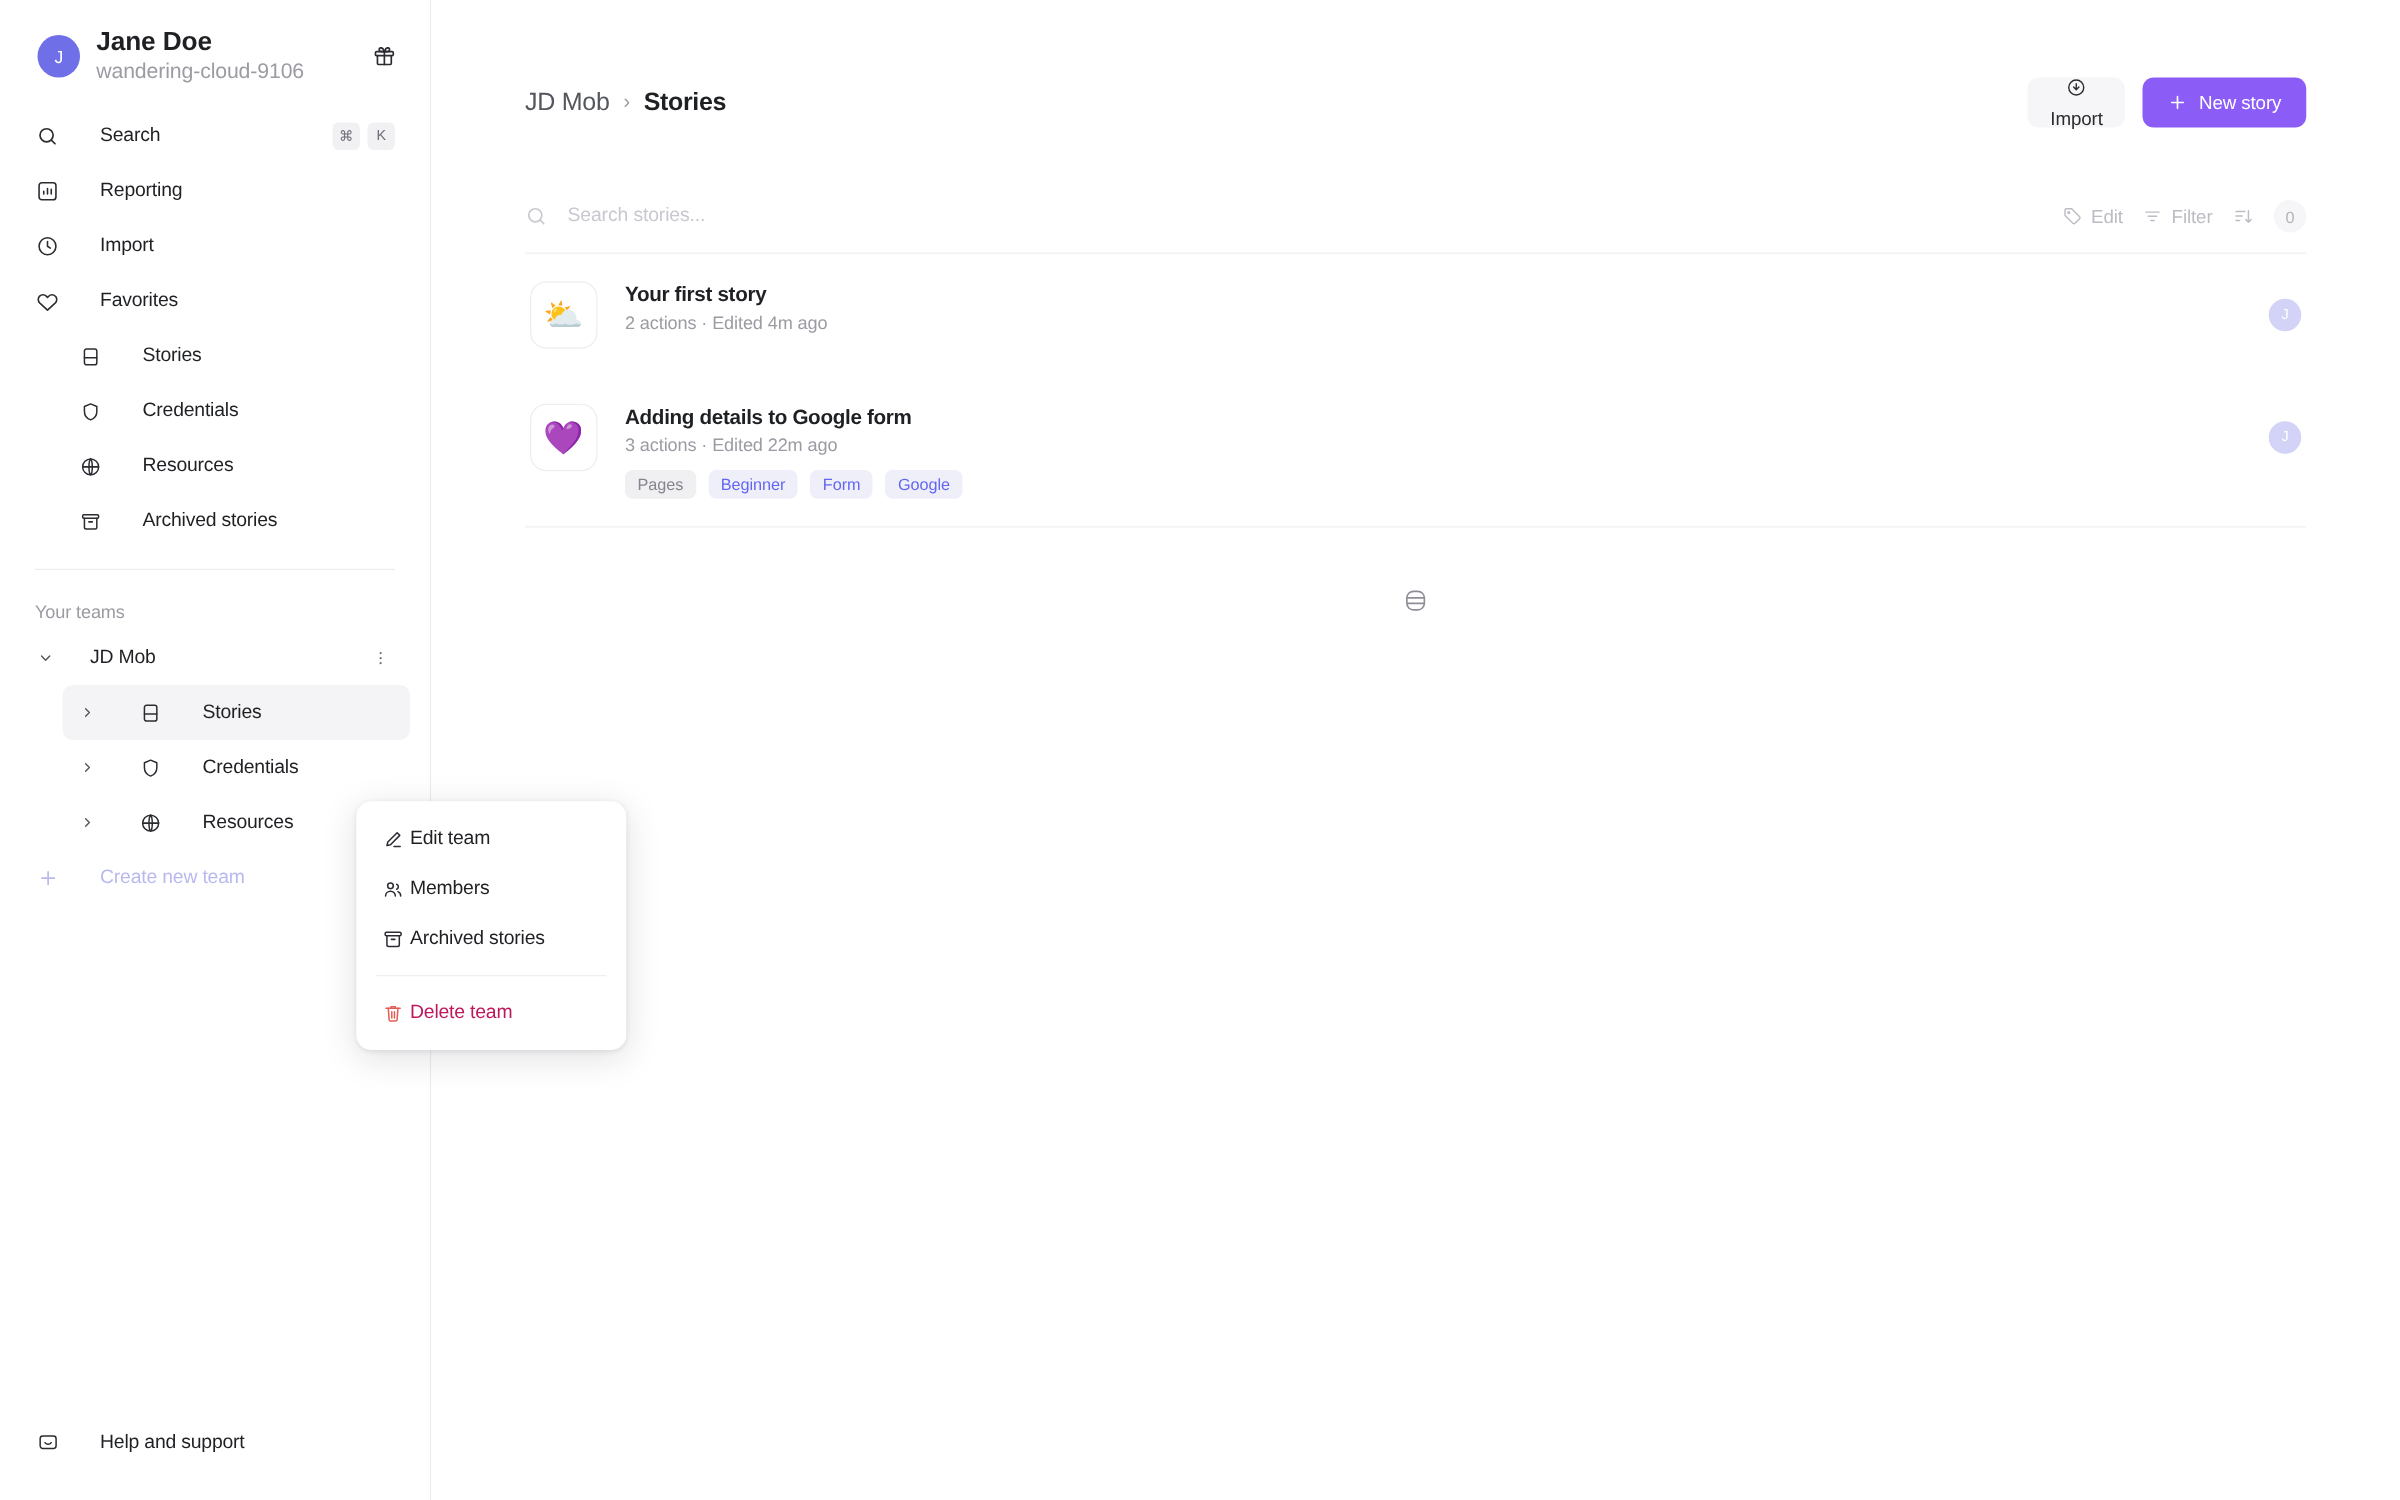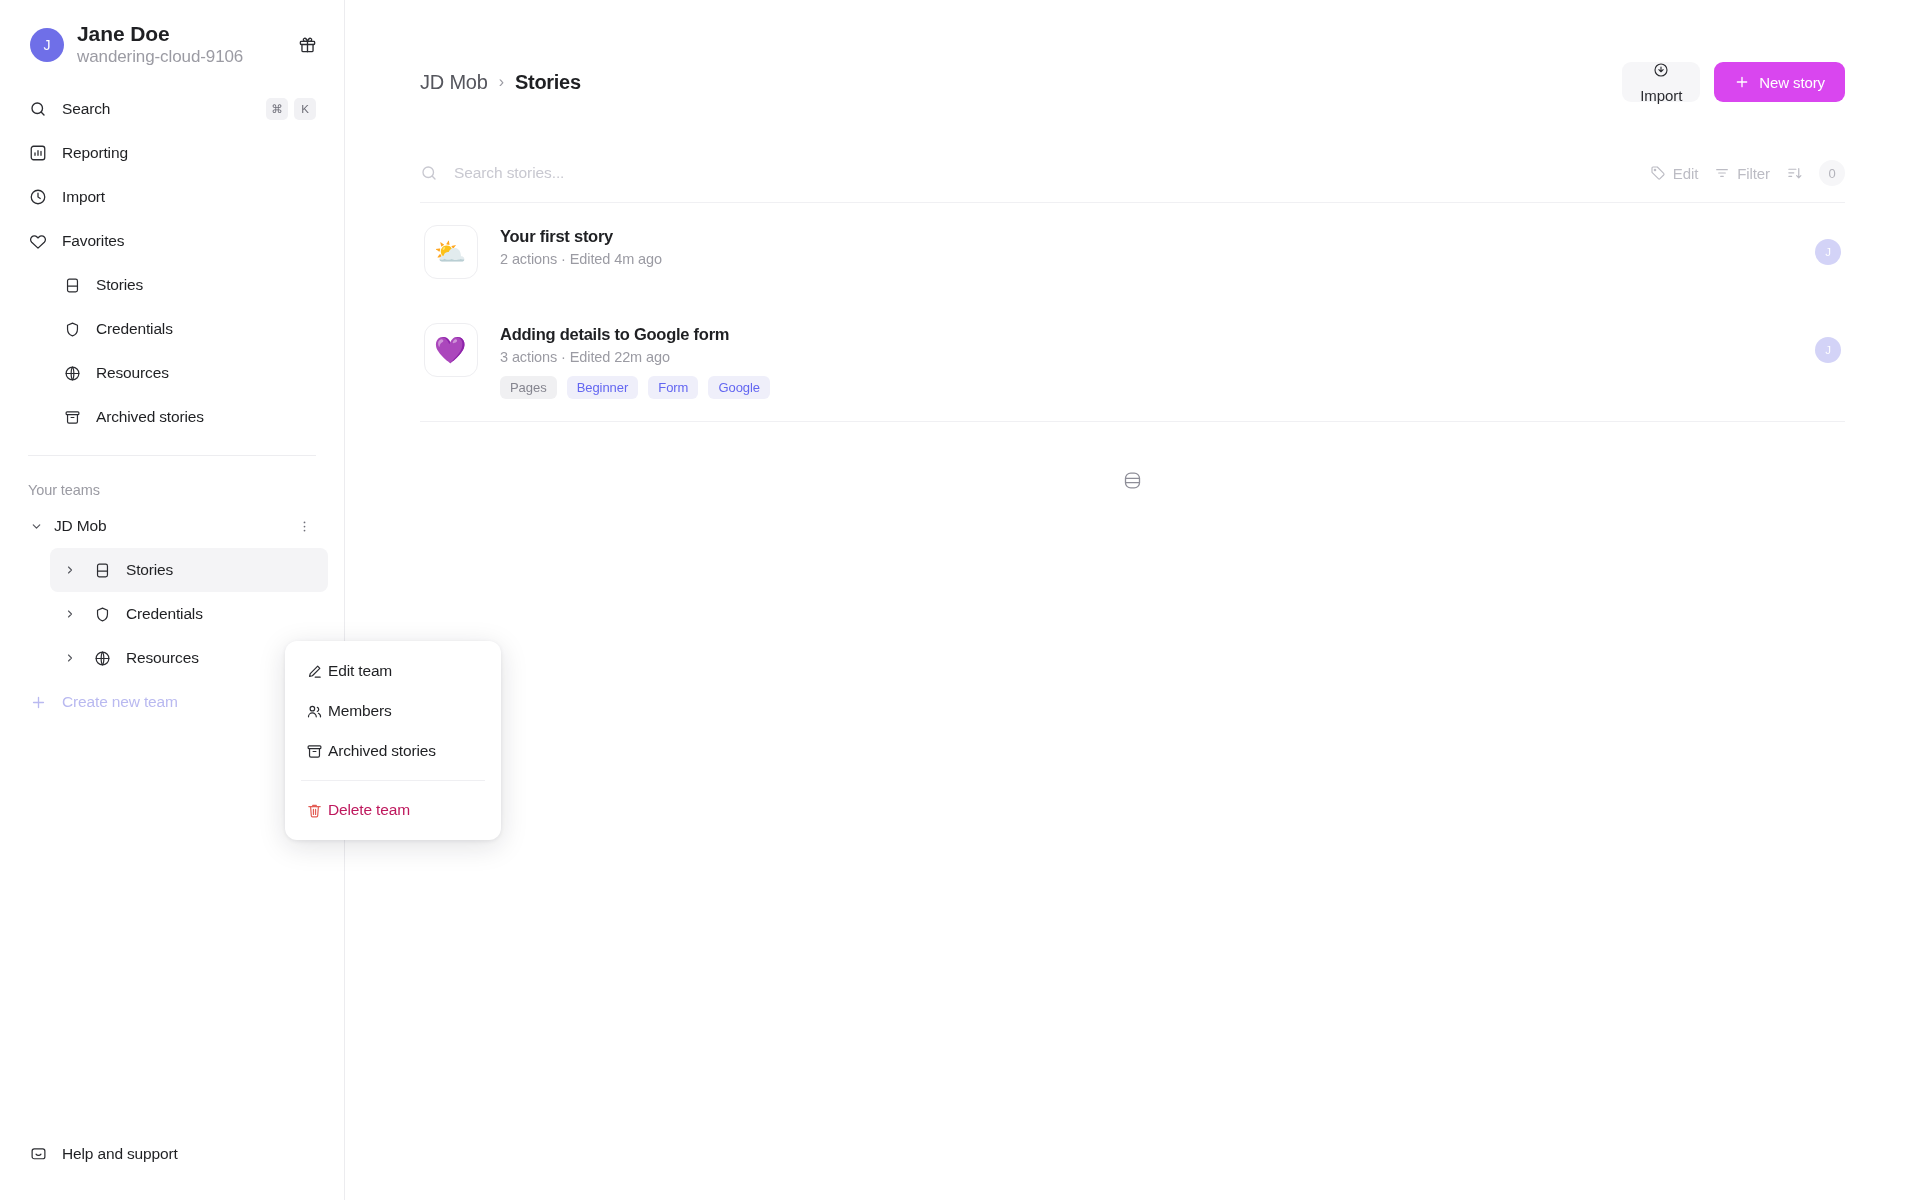--- a/index.html
+++ b/index.html
@@ -37,21 +37,21 @@
   .gift-btn {
     width: 30px; height: 30px; display: flex; align-items: center; justify-content: center;
     cursor: pointer; border-radius: 6px;
   }
 
   .nav { padding: 6px 16px 0 16px; }
   .nav-row {
     display: flex; align-items: center;
     height: 44px; padding: 0 12px;
     border-radius: 8px; cursor: pointer;
-    gap: 14px; position: relative;
+    gap: 32px; position: relative;
   }
   .nav-row.selected { background: #f4f4f6; }
   .nav-ico { width: 20px; height: 20px; display: flex; align-items: center; justify-content: center; flex: 0 0 20px; color: #2b2c31; }
   .nav-lbl { font-size: 15.5px; color: #1f2023; letter-spacing: -0.15px; flex: 1; }
   .kbd-wrap { display: flex; gap: 6px; }
   .kbd {
     min-width: 22px; height: 22px; border-radius: 5px; background: #f1f1f4;
     display: flex; align-items: center; justify-content: center;
     font-size: 11.5px; color: #6e6e78; padding: 0 4px;
   }
@@ -83,21 +83,21 @@
   .crumb-parent { font-size: 20px; color: #55565d; letter-spacing: -0.2px; cursor: pointer; }
   .crumb-sep { color: #9b9ba3; font-size: 16px; }
   .crumb-cur { font-size: 20px; font-weight: 700; color: #1f2023; letter-spacing: -0.3px; }
   .btn-row { display: flex; align-items: center; gap: 14px; }
   .btn {
     display: inline-flex; align-items: center; gap: 9px;
     height: 40px; padding: 0 18px; border-radius: 9px;
     font-size: 15px; cursor: pointer; border: none; letter-spacing: -0.1px;
   }
   .btn-ghost { background: #f6f6f8; color: #2b2c31; flex-direction: column; }
-  .btn-primary { background: #d946ef; color: #fff; padding: 0 20px; }
+  .btn-primary { background: #8b5cf6; color: #fff; padding: 0 20px; }
 
   .toolbar {
     display: flex; align-items: center;
     margin: 48px 75px 0 75px; padding-bottom: 16px; gap: 16px;
   }
   .search-wrap { display: flex; align-items: center; gap: 16px; flex: 1; }
   .search-ph { font-size: 15.5px; color: #c8c8d0; letter-spacing: -0.1px; }
   .tool-btn {
     display: inline-flex; align-items: center; gap: 7px;
     font-size: 15px; color: #bcbcc4; cursor: pointer; letter-spacing: -0.1px;

